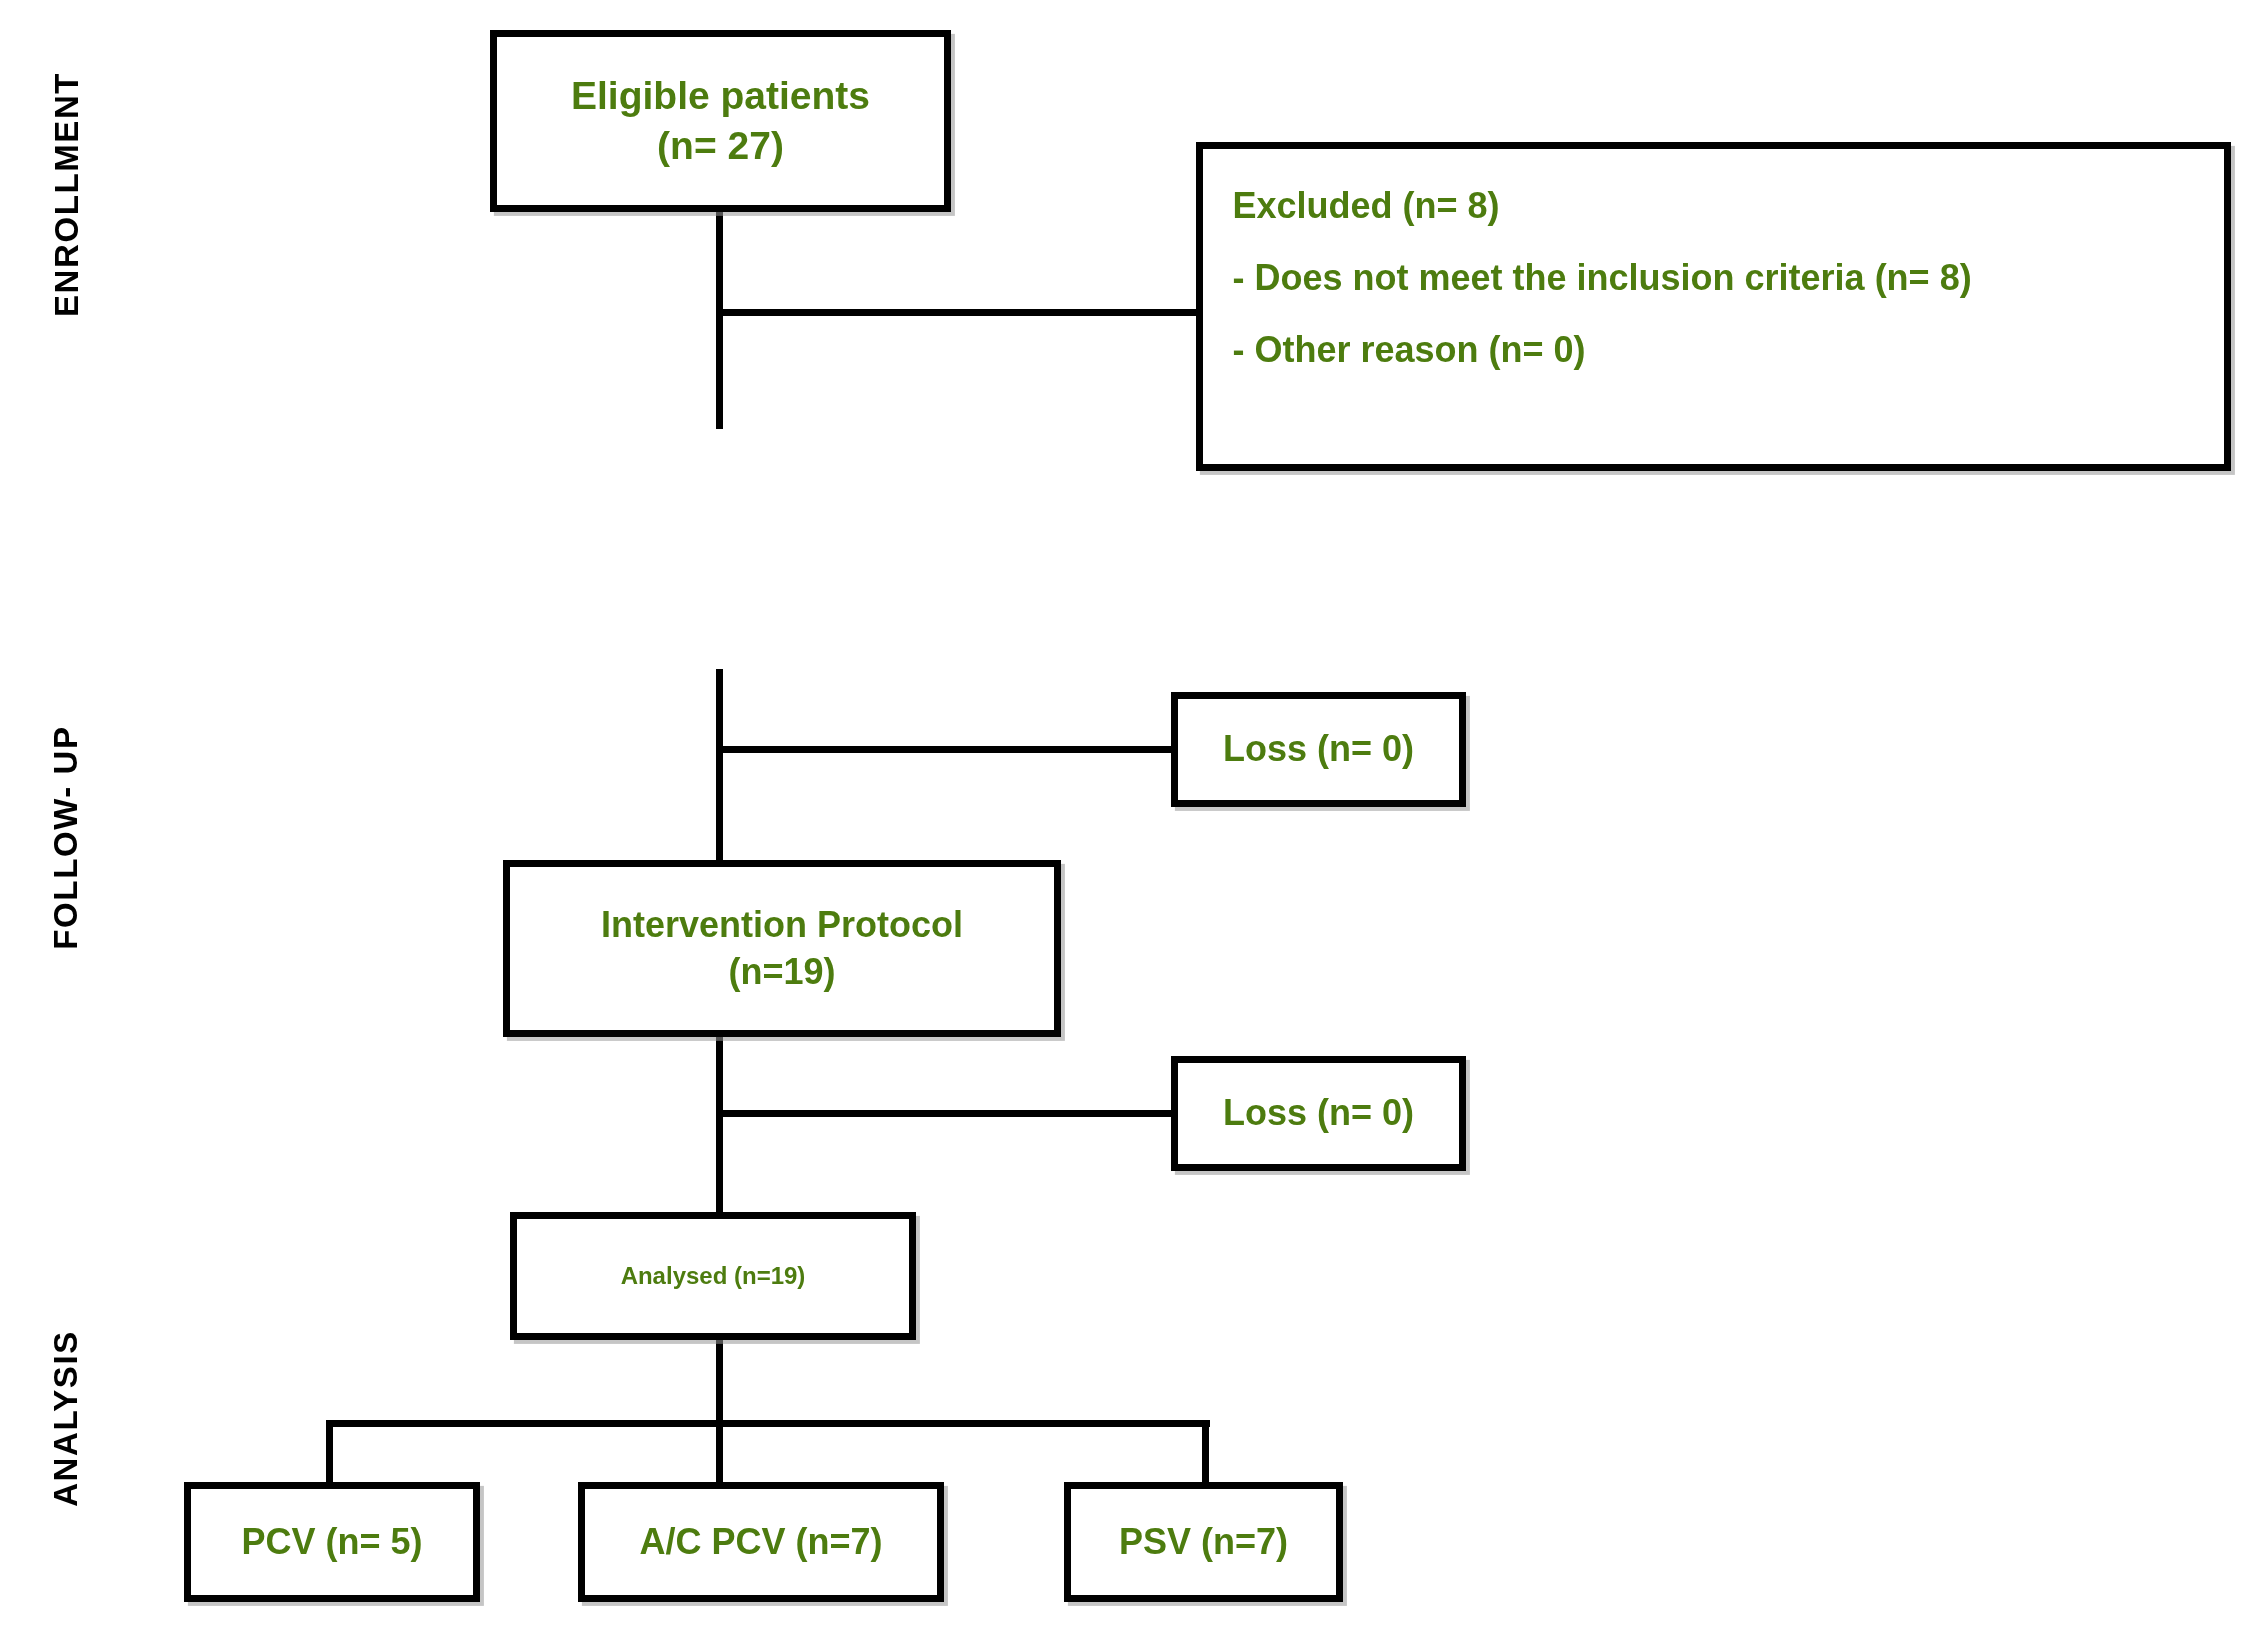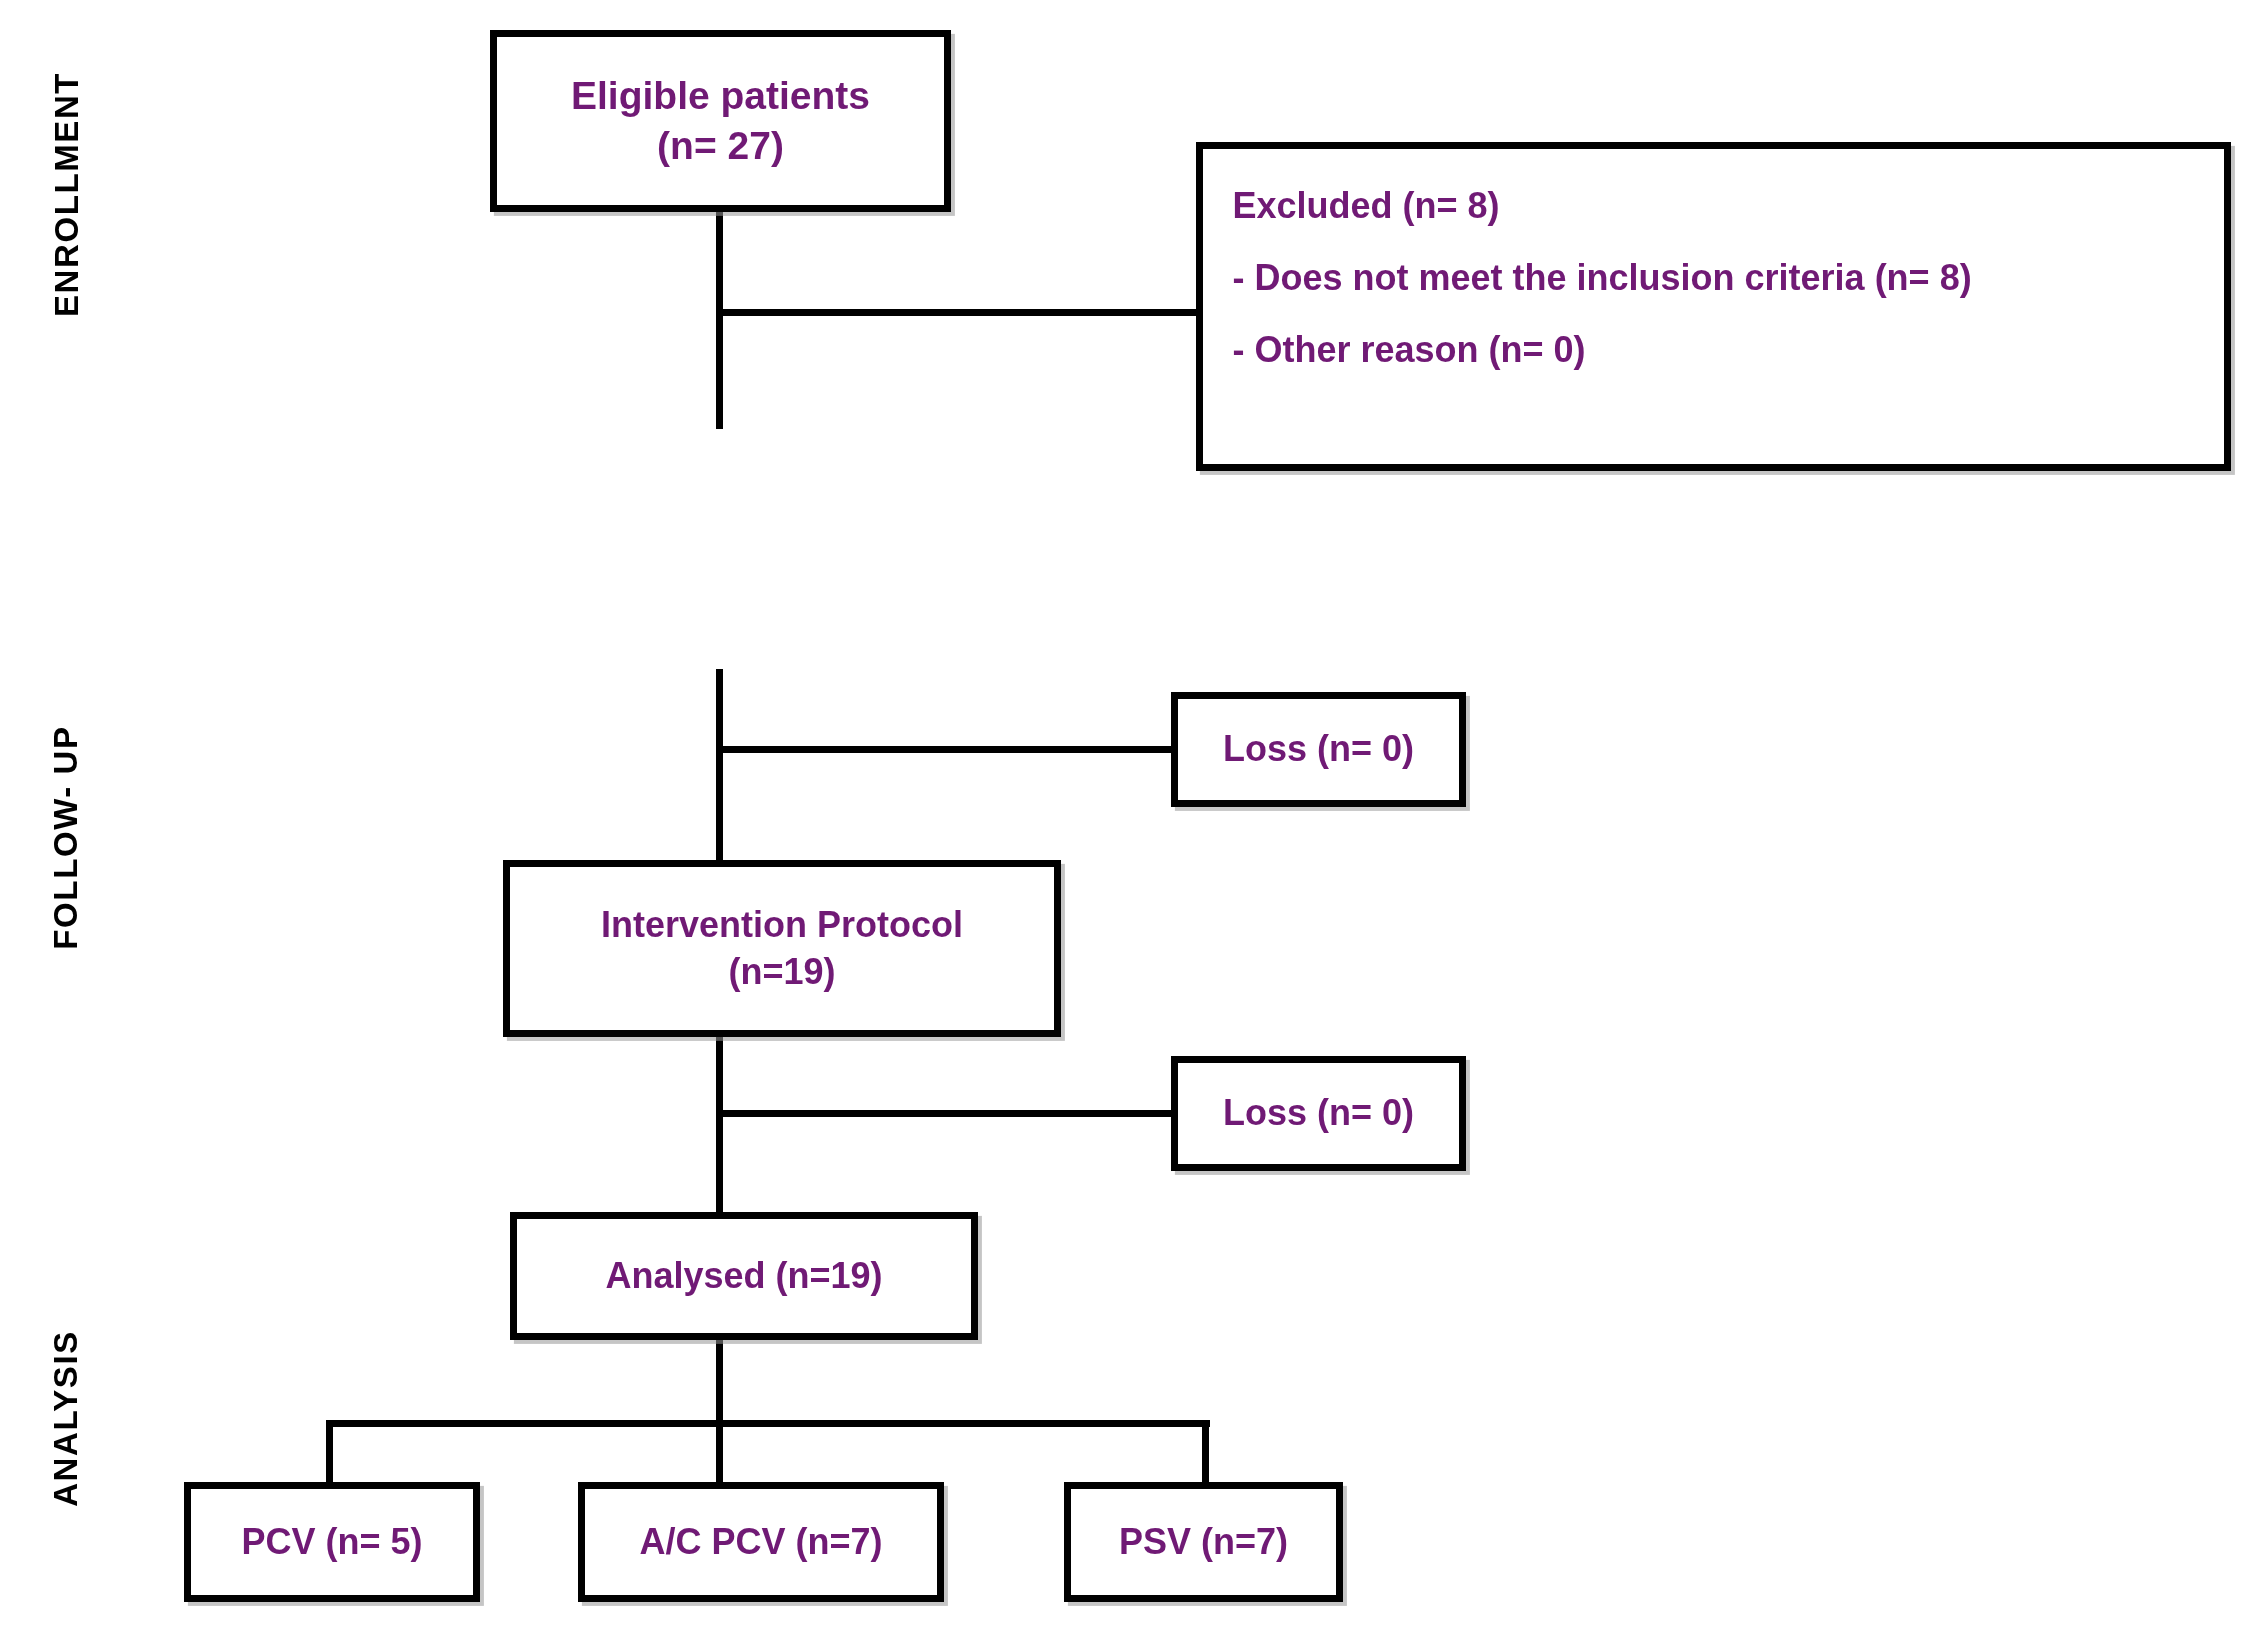--- a/index.html
+++ b/index.html
@@ -35,21 +35,21 @@
   
   .box {
     position: absolute;
     box-sizing: border-box;
     background: #ffffff;
     border: 7px solid #000000;
     display: flex;
     flex-direction: column;
     align-items: center;
     justify-content: center;
-    color: #701a75;
+    color: #4d7c0f;
     font-weight: bold;
     line-height: 1.28;
     text-align: center;
     box-shadow: 3.9px 3.9px 0 0 rgba(150,150,150,0.55);
   }
   .box .line { display: block; white-space: nowrap; }
 
   
   .box.left-align {
     align-items: flex-start;
@@ -134,21 +134,21 @@
 
   <div class="box" style="left:468px; top:860px; width:558px; height:177px; font-size:36px;margin-left:35px;">
     <span class="line">Intervention Protocol</span>
     <span class="line">(n=19)</span>
   </div>
 
   <div class="box" style="left:1171px; top:1056px; width:295px; height:115px; font-size:36px;">
     <span class="line">Loss (n= 0)</span>
   </div>
 
-  <div class="box" style="left:510px; top:1212px; width:468px; height:128px; font-size:36px;">
+  <div class="box" style="left:510px; top:1212px; width:406px; height:128px; font-size:24px;">
     <span class="line">Analysed (n=19)</span>
   </div>
 
   <div class="box" style="left:184px; top:1482px; width:296px; height:120px; font-size:36px;">
     <span class="line">PCV (n= 5)</span>
   </div>
 
   <div class="box" style="left:578px; top:1482px; width:366px; height:120px; font-size:36px;">
     <span class="line">A/C PCV (n=7)</span>
   </div>

